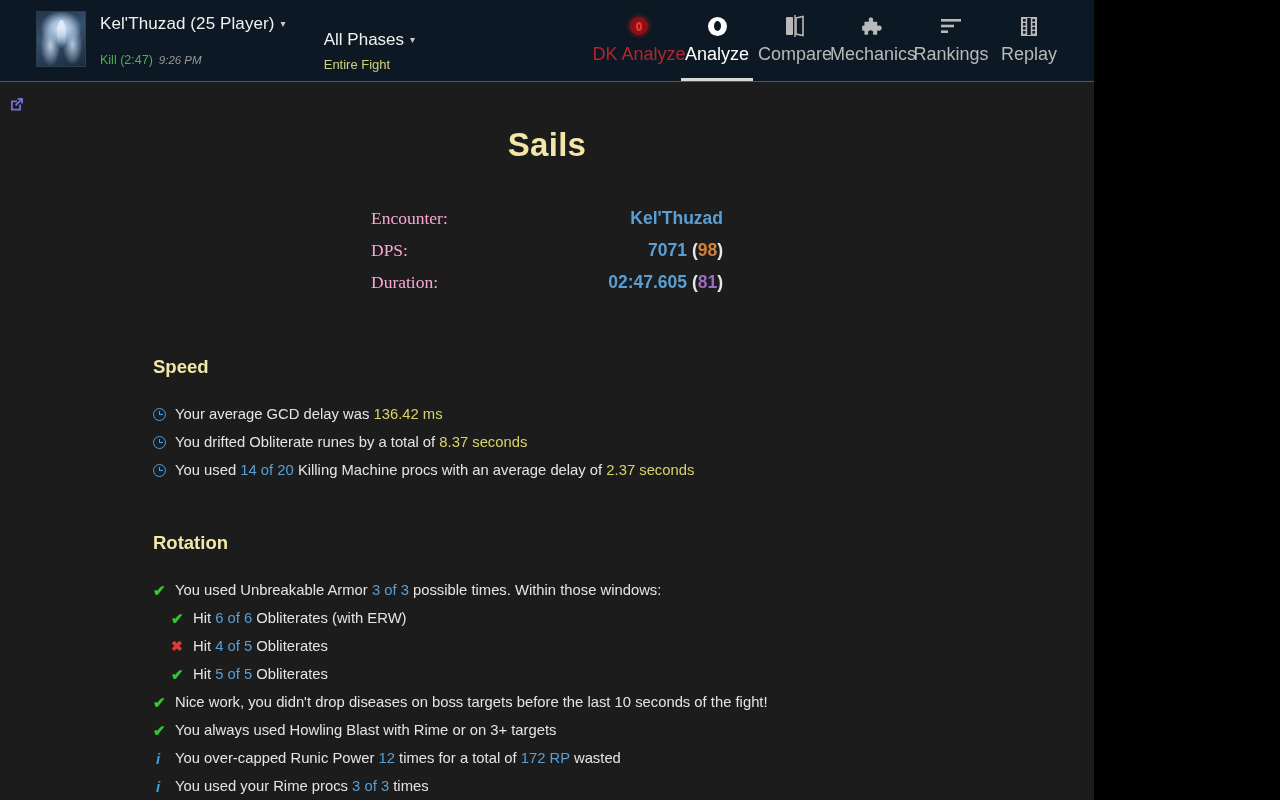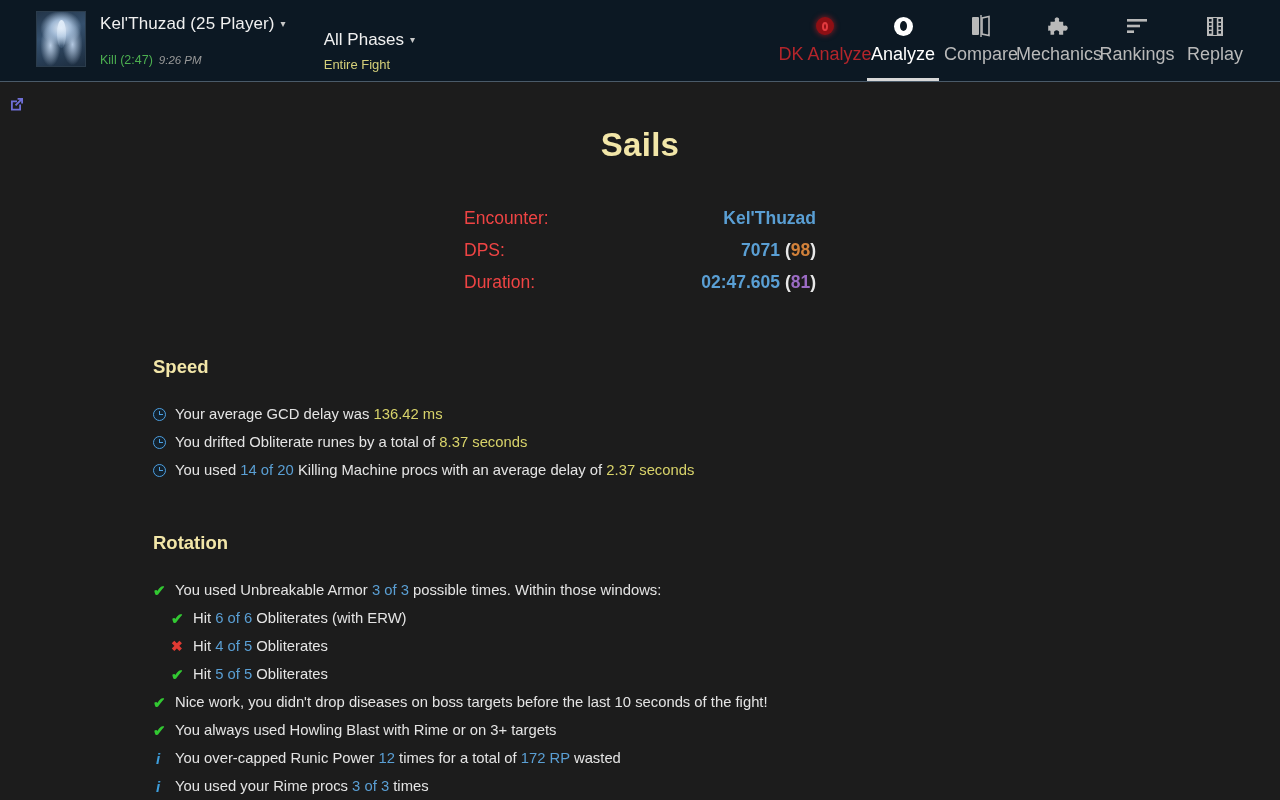--- a/index.html
+++ b/index.html
@@ -10,21 +10,21 @@
   body {
     width: 1280px;
     height: 800px;
     overflow: hidden;
     font-family: "Liberation Sans", sans-serif;
     color: #e8e8e8;
   }
 
   
   #app {
-    width: 1280px;
+    width: 1094px;
     height: 800px;
     position: relative;
     background: #1c1c1c;
     display: flex;
     flex-direction: column;
   }
 
   
   #header {
     height: 81px;
@@ -201,21 +201,21 @@
   }
 
   
   .summary {
     margin: 38px auto 0 auto;
     width: 352px;
     font-size: 17.5px;
     line-height: 32px;
   }
   .summary .srow { display: flex; }
-  .summary .skey { width: 150px; color: #ef4444; text-align: left; }
+  .summary .skey { width: 150px; color: #f9a8d4; text-align: left; font-family: Liberation Serif, serif; }
   .summary .sval { flex: 1; text-align: right; white-space: nowrap; font-weight: bold; }
   .link-blue { color: #5a9fd4; }
   .num-blue  { color: #5a9fd4; }
   .pct-orange{ color: #d2813a; }
   .pct-purple{ color: #9b6bc4; }
 
   
   .section {
     margin-left: 153px;
     margin-right: 40px;

